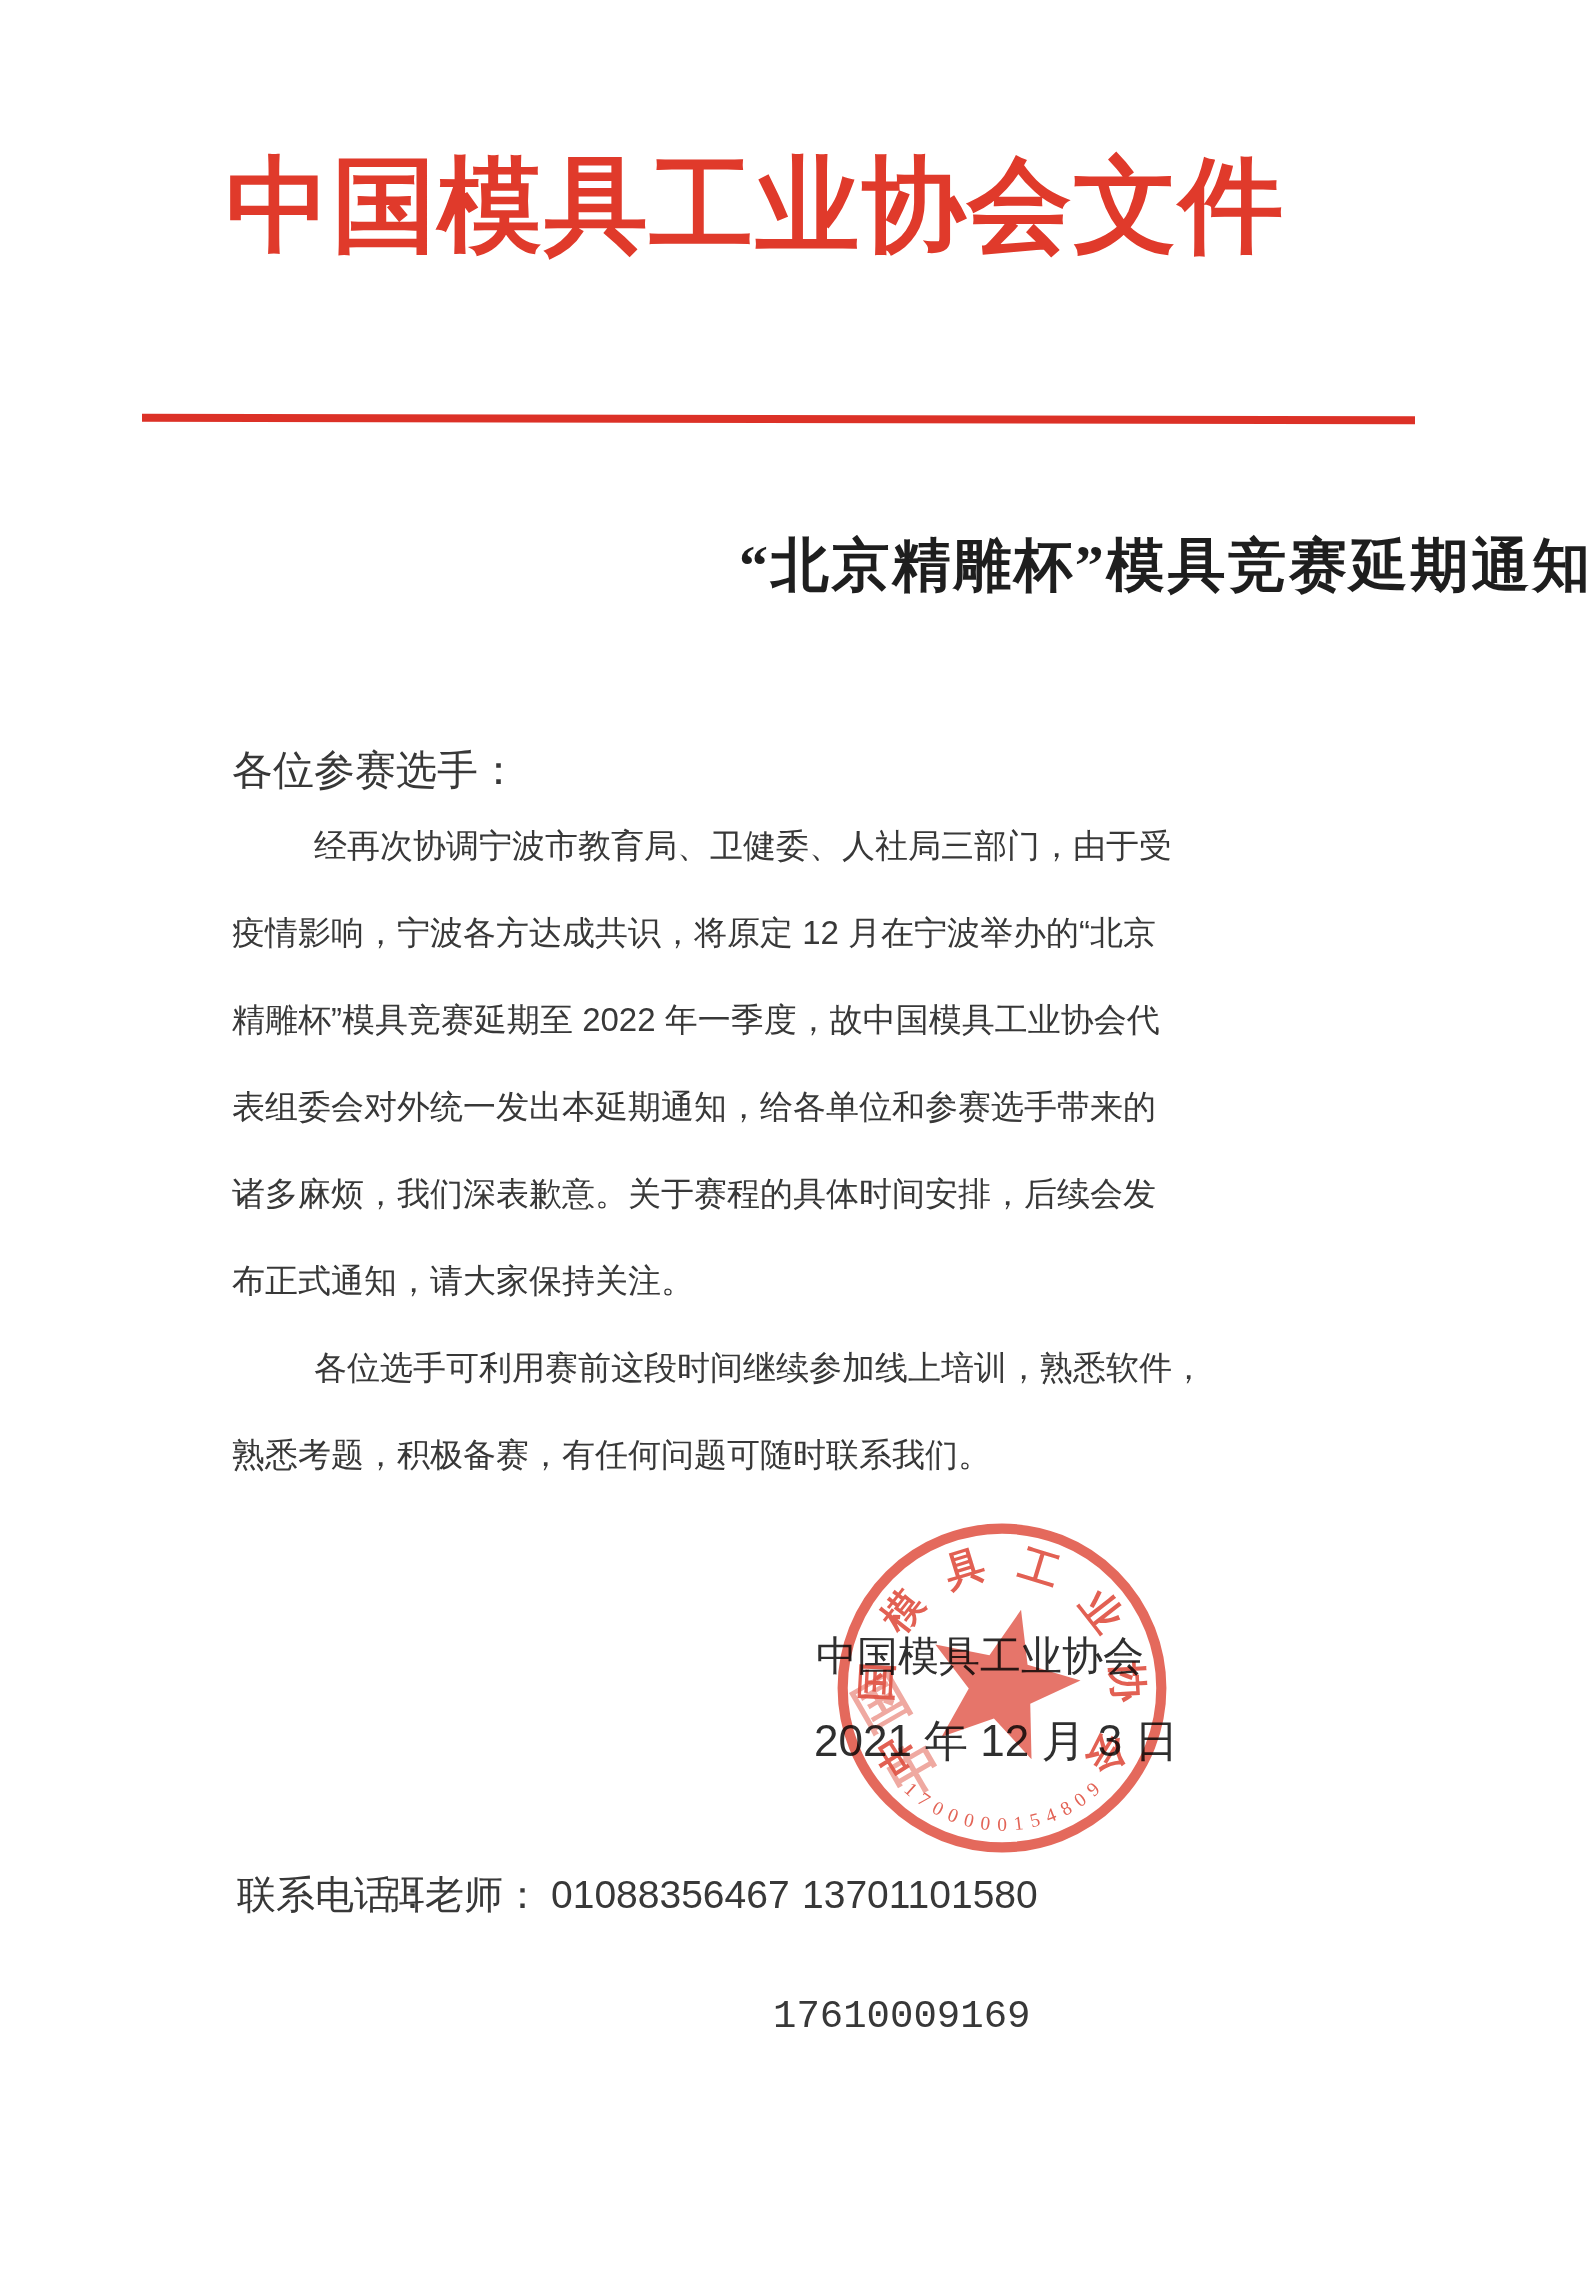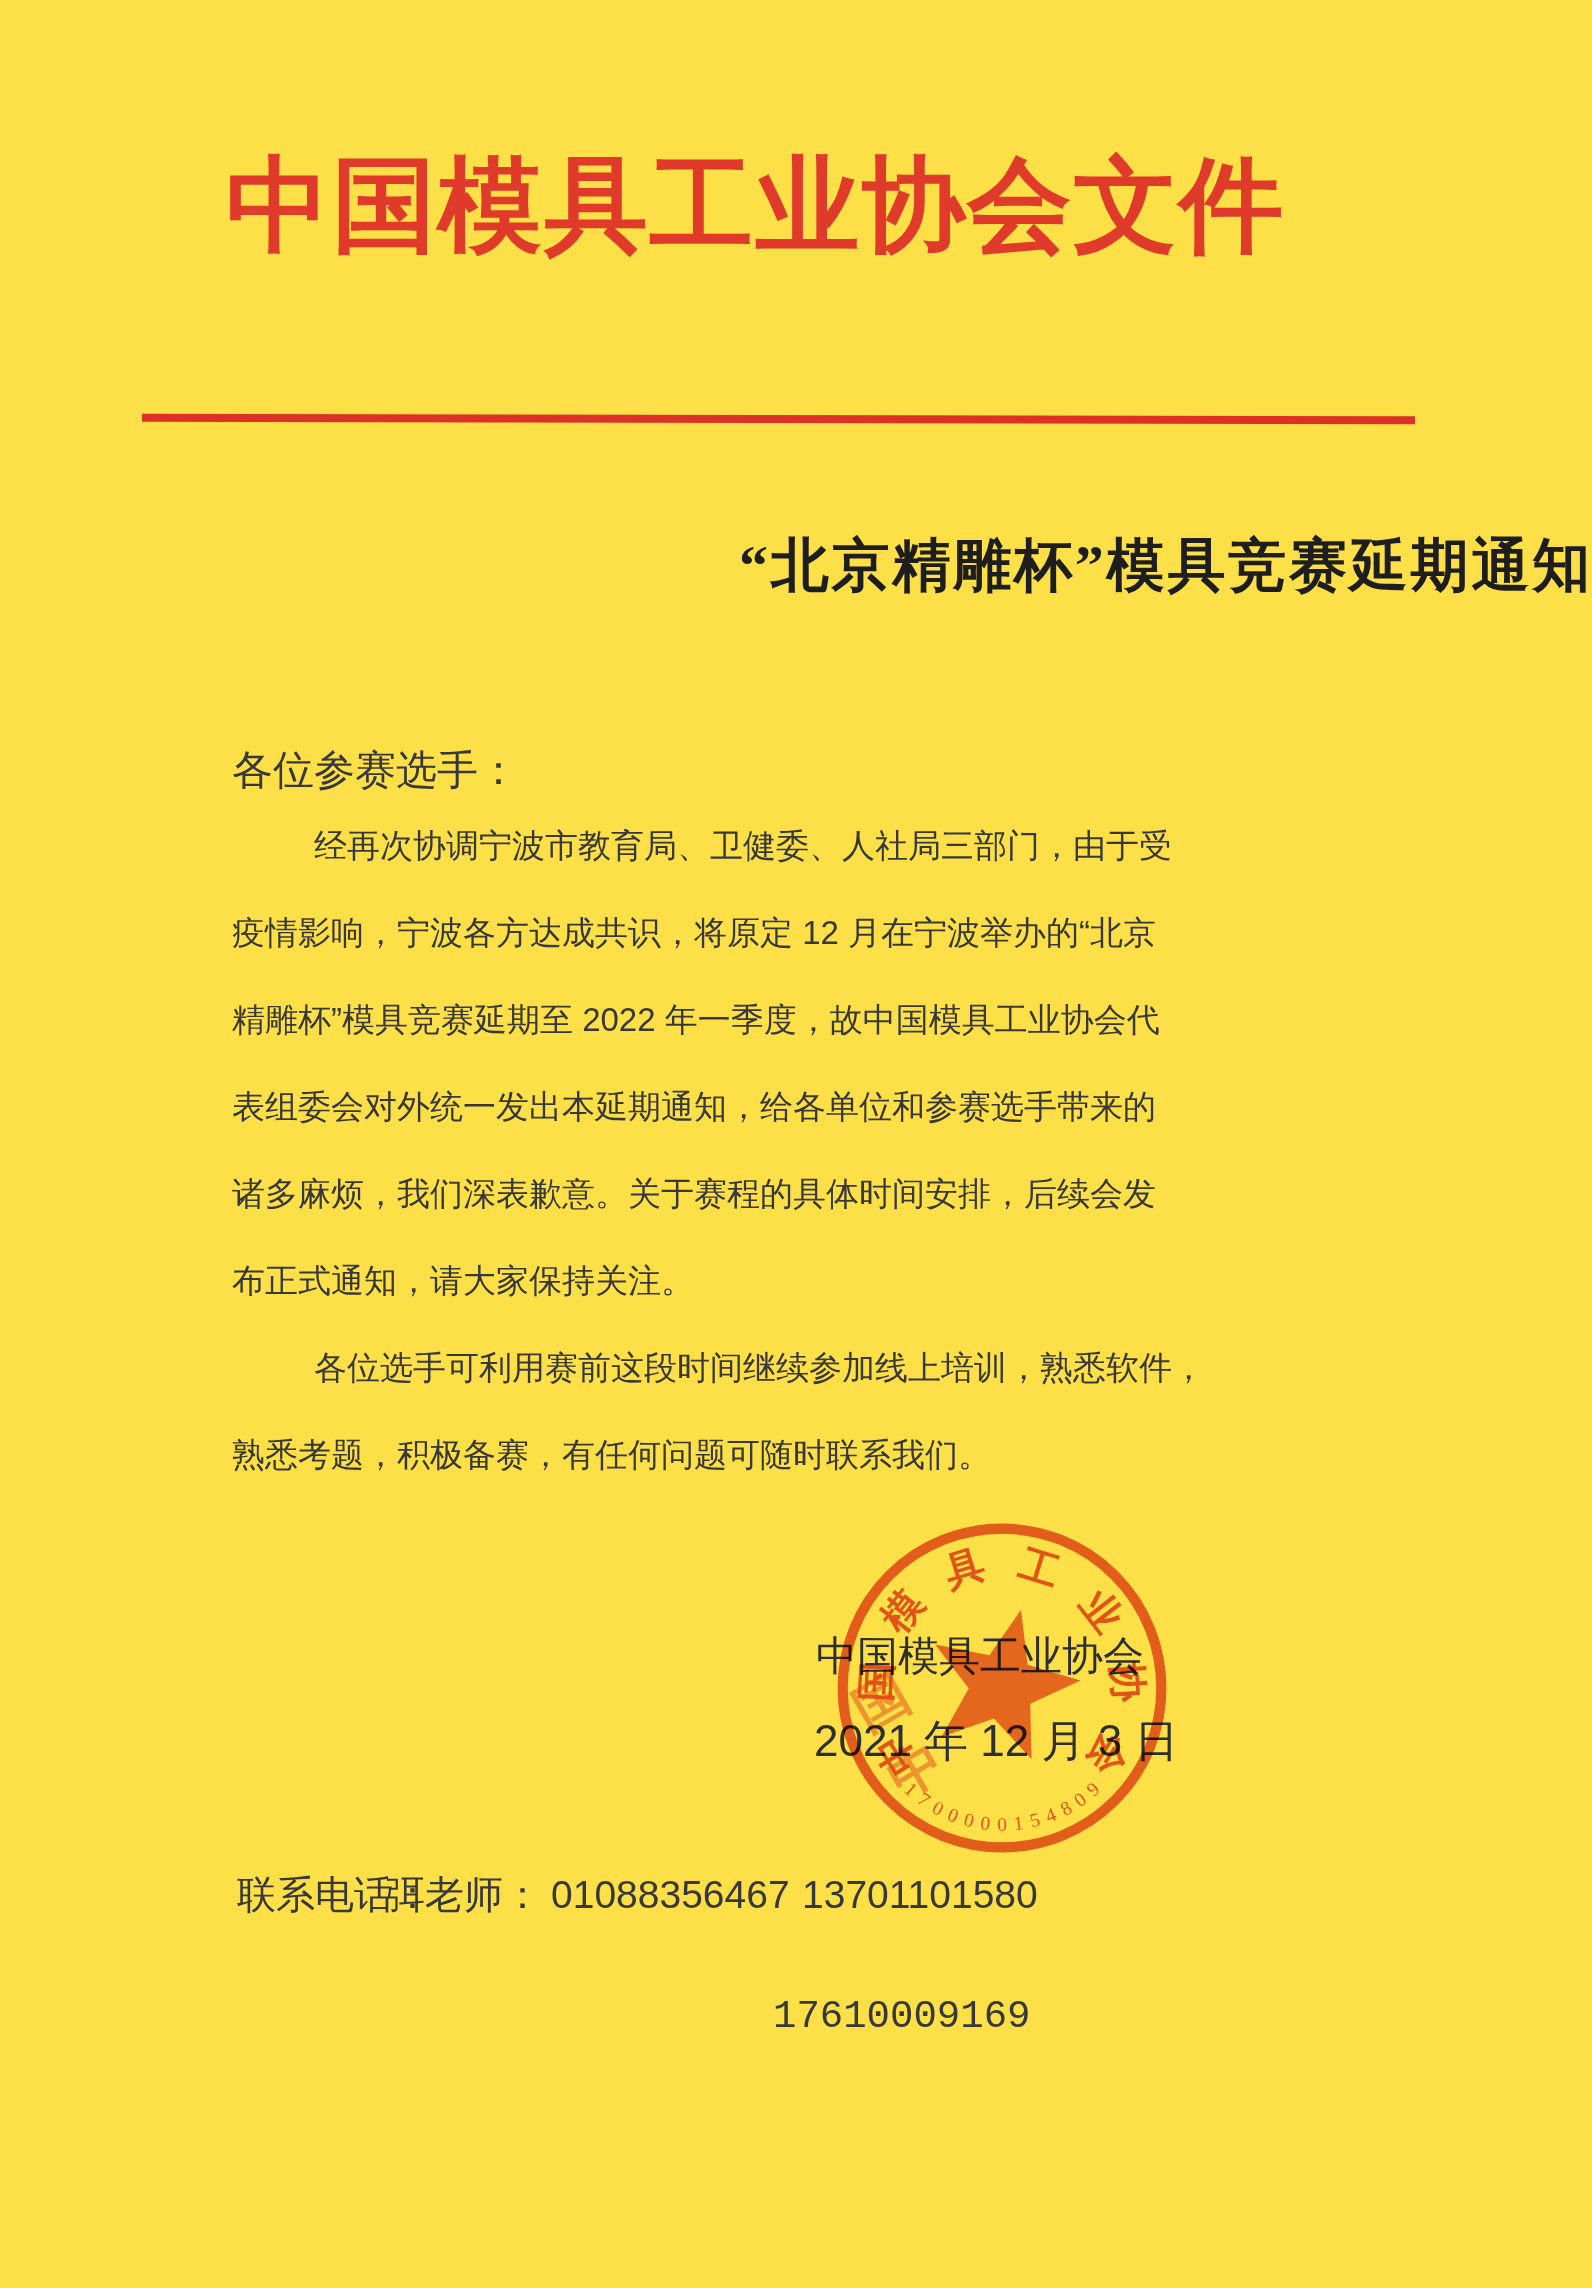--- a/index.html
+++ b/index.html
@@ -1,19 +1,19 @@
 <!DOCTYPE html>
 <html style="font-size:15px"><head>
 <meta charset="utf-8">
 <style>
   html,body{margin:0;padding:0;background:#e9e9e9;}
   .page{
     position:relative;
     width:1593px;height:2288px;
-    background:#fde047;
+    background:#ffffff;
     overflow:hidden;
     font-family:"Liberation Sans","DejaVu Sans",sans-serif;
   }
   .doc-header{
     position:absolute;left:226px;top:150px;
     font-family:"Liberation Serif","DejaVu Serif",serif;
     font-weight:bold;
     font-size:104px;line-height:111px;
     letter-spacing:1.9px;
     color:#e03a2b;

